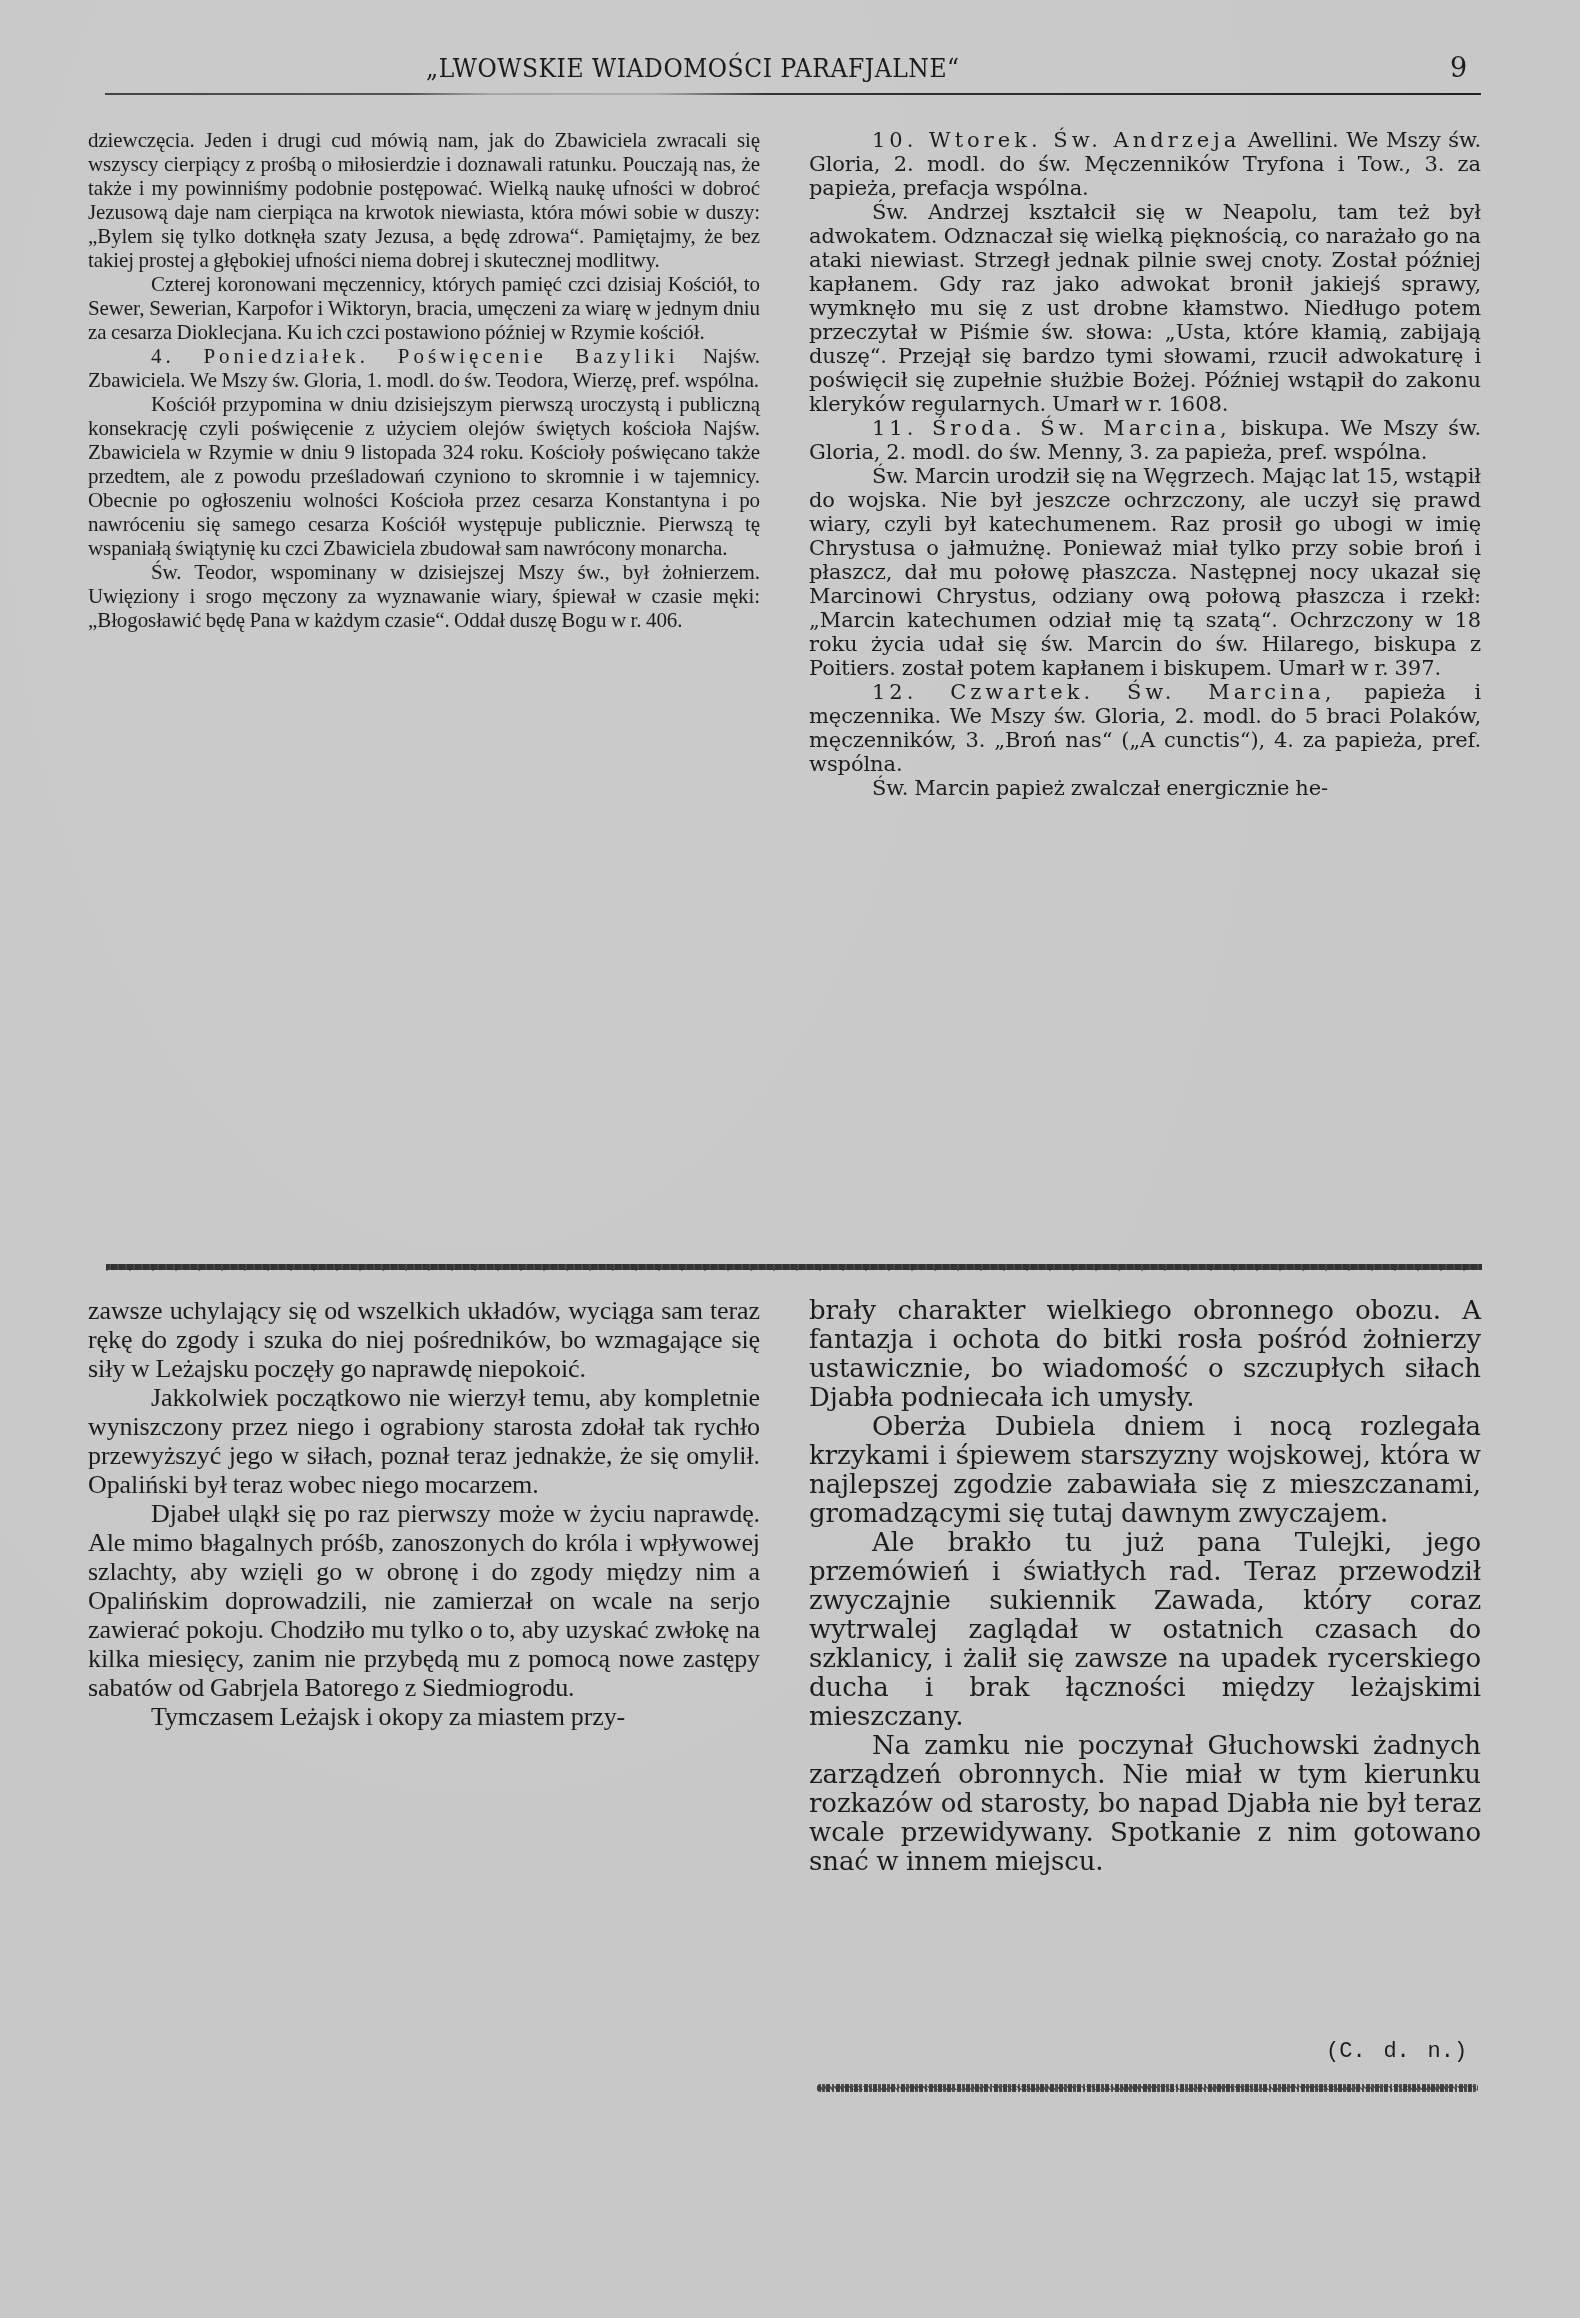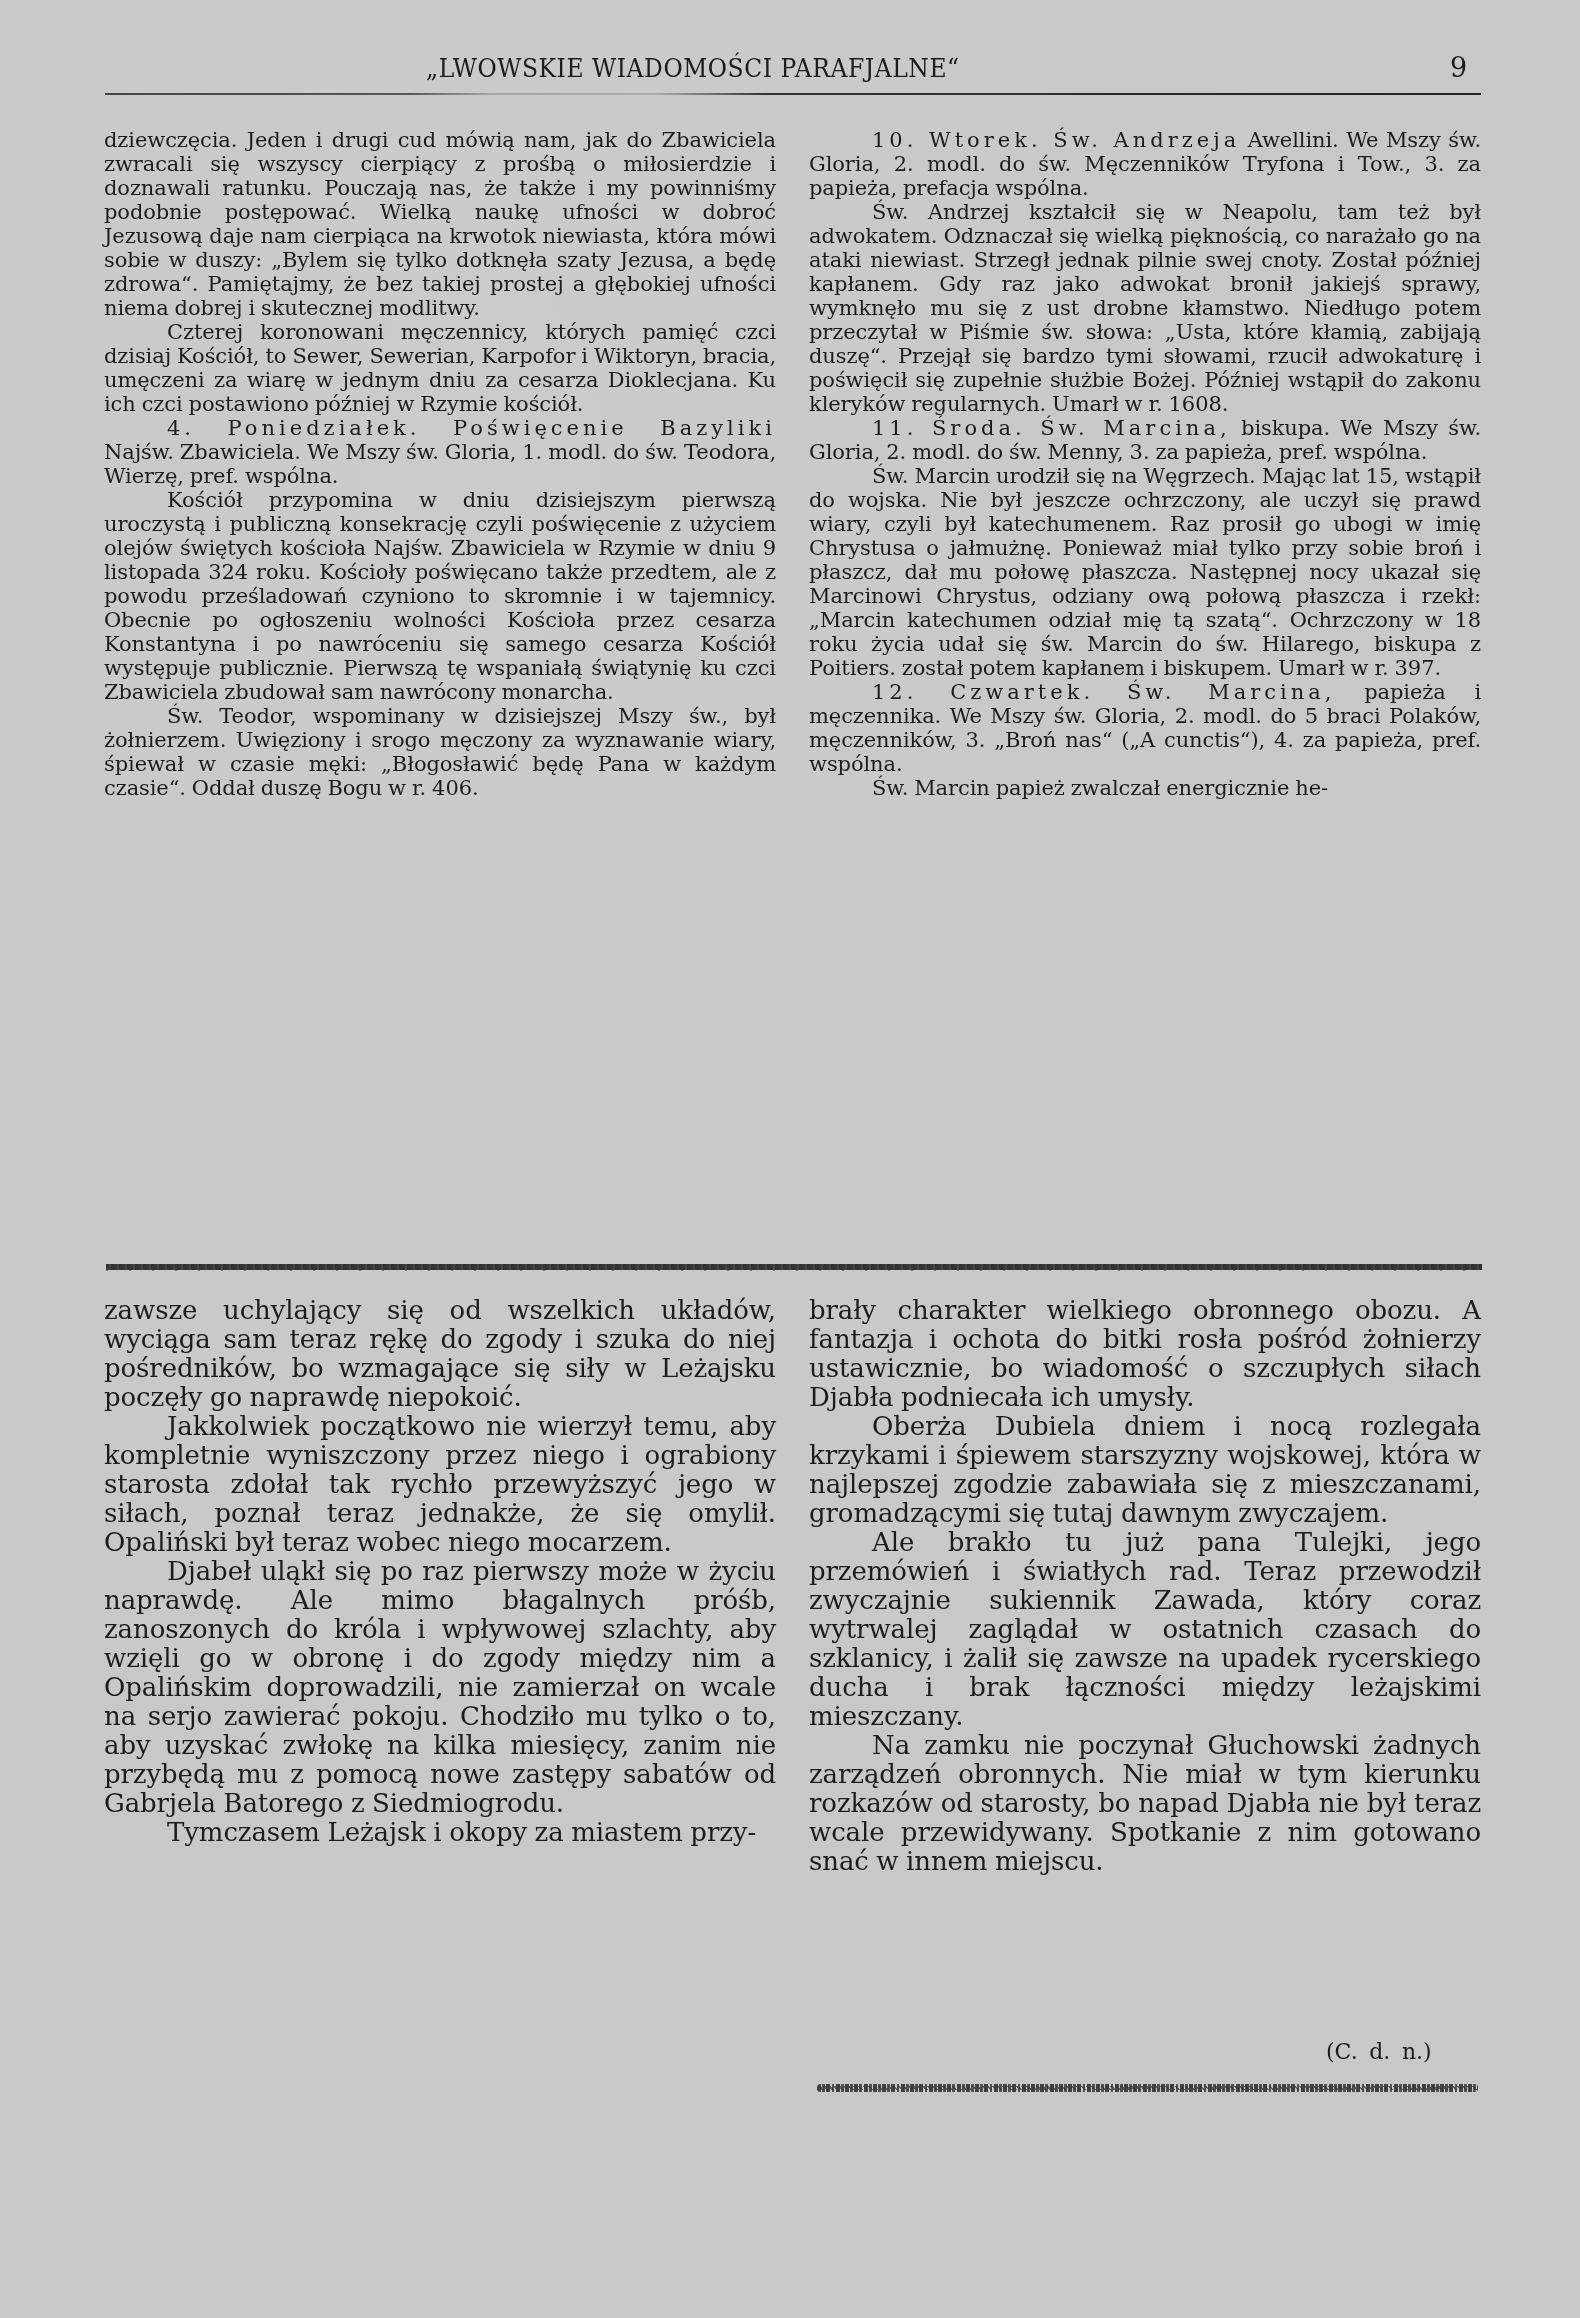--- a/index.html
+++ b/index.html
@@ -35,38 +35,39 @@
   }
   .column {
     position: absolute;
     text-align: justify;
     font-size: 21px;
     letter-spacing: -0.1px;
     word-spacing: -0.6px;
   }
   .column.top { line-height: 24px; top: 128px; }
   .column.bottom { line-height: 29px; top: 1296px; font-size: 26px; }
-  .col-left { left: 104px; width: 672px; }
+  .col-left { left: 88px; width: 672px; font-family: Liberation Serif, serif; }
   .col-right { left: 809px; width: 672px; }
   .para { margin: 0; text-indent: 0; }
   .para.indent { text-indent: 63px; }
   .para.noindent { text-indent: 0; }
   .spaced { letter-spacing: 4px; }
   .section-rule {
     position: absolute; left: 106px; top: 1264px; width: 1376px; height: 5.8px;
     background: repeating-linear-gradient(90deg, #2a2a2a 0 3.5px, #3a3a3a 3.5px 5.2px, #262626 5.2px 8px);
     opacity: 0.92;
   }
   .section-rule::after {
     content: ""; position: absolute; left: 0; right: 0; top: 5.8px; height: 1.2px;
     background: repeating-linear-gradient(90deg, rgba(40,40,40,0.5) 0 1.7px, transparent 1.7px 23px);
   }
   .cdn {
     position: absolute; left: 1326px; top: 2039px; font-size: 22px;
     word-spacing: 4.6px;
+    font-family: Liberation Mono, monospace;
   }
   .ornament-rule {
     position: absolute; left: 817px; top: 2084px; width: 661px; height: 8px;
     background:
       repeating-linear-gradient(90deg, #2b2b2b 0 4px, transparent 4px 5.2px, #3c3c3c 5.2px 8px, transparent 8px 9.3px);
     border-radius: 3.5px;
     opacity: 0.85;
   }
   .ornament-rule::before {
     content: ""; position: absolute; left: 0; right: 0; top: 2.3px; height: 3.5px;

